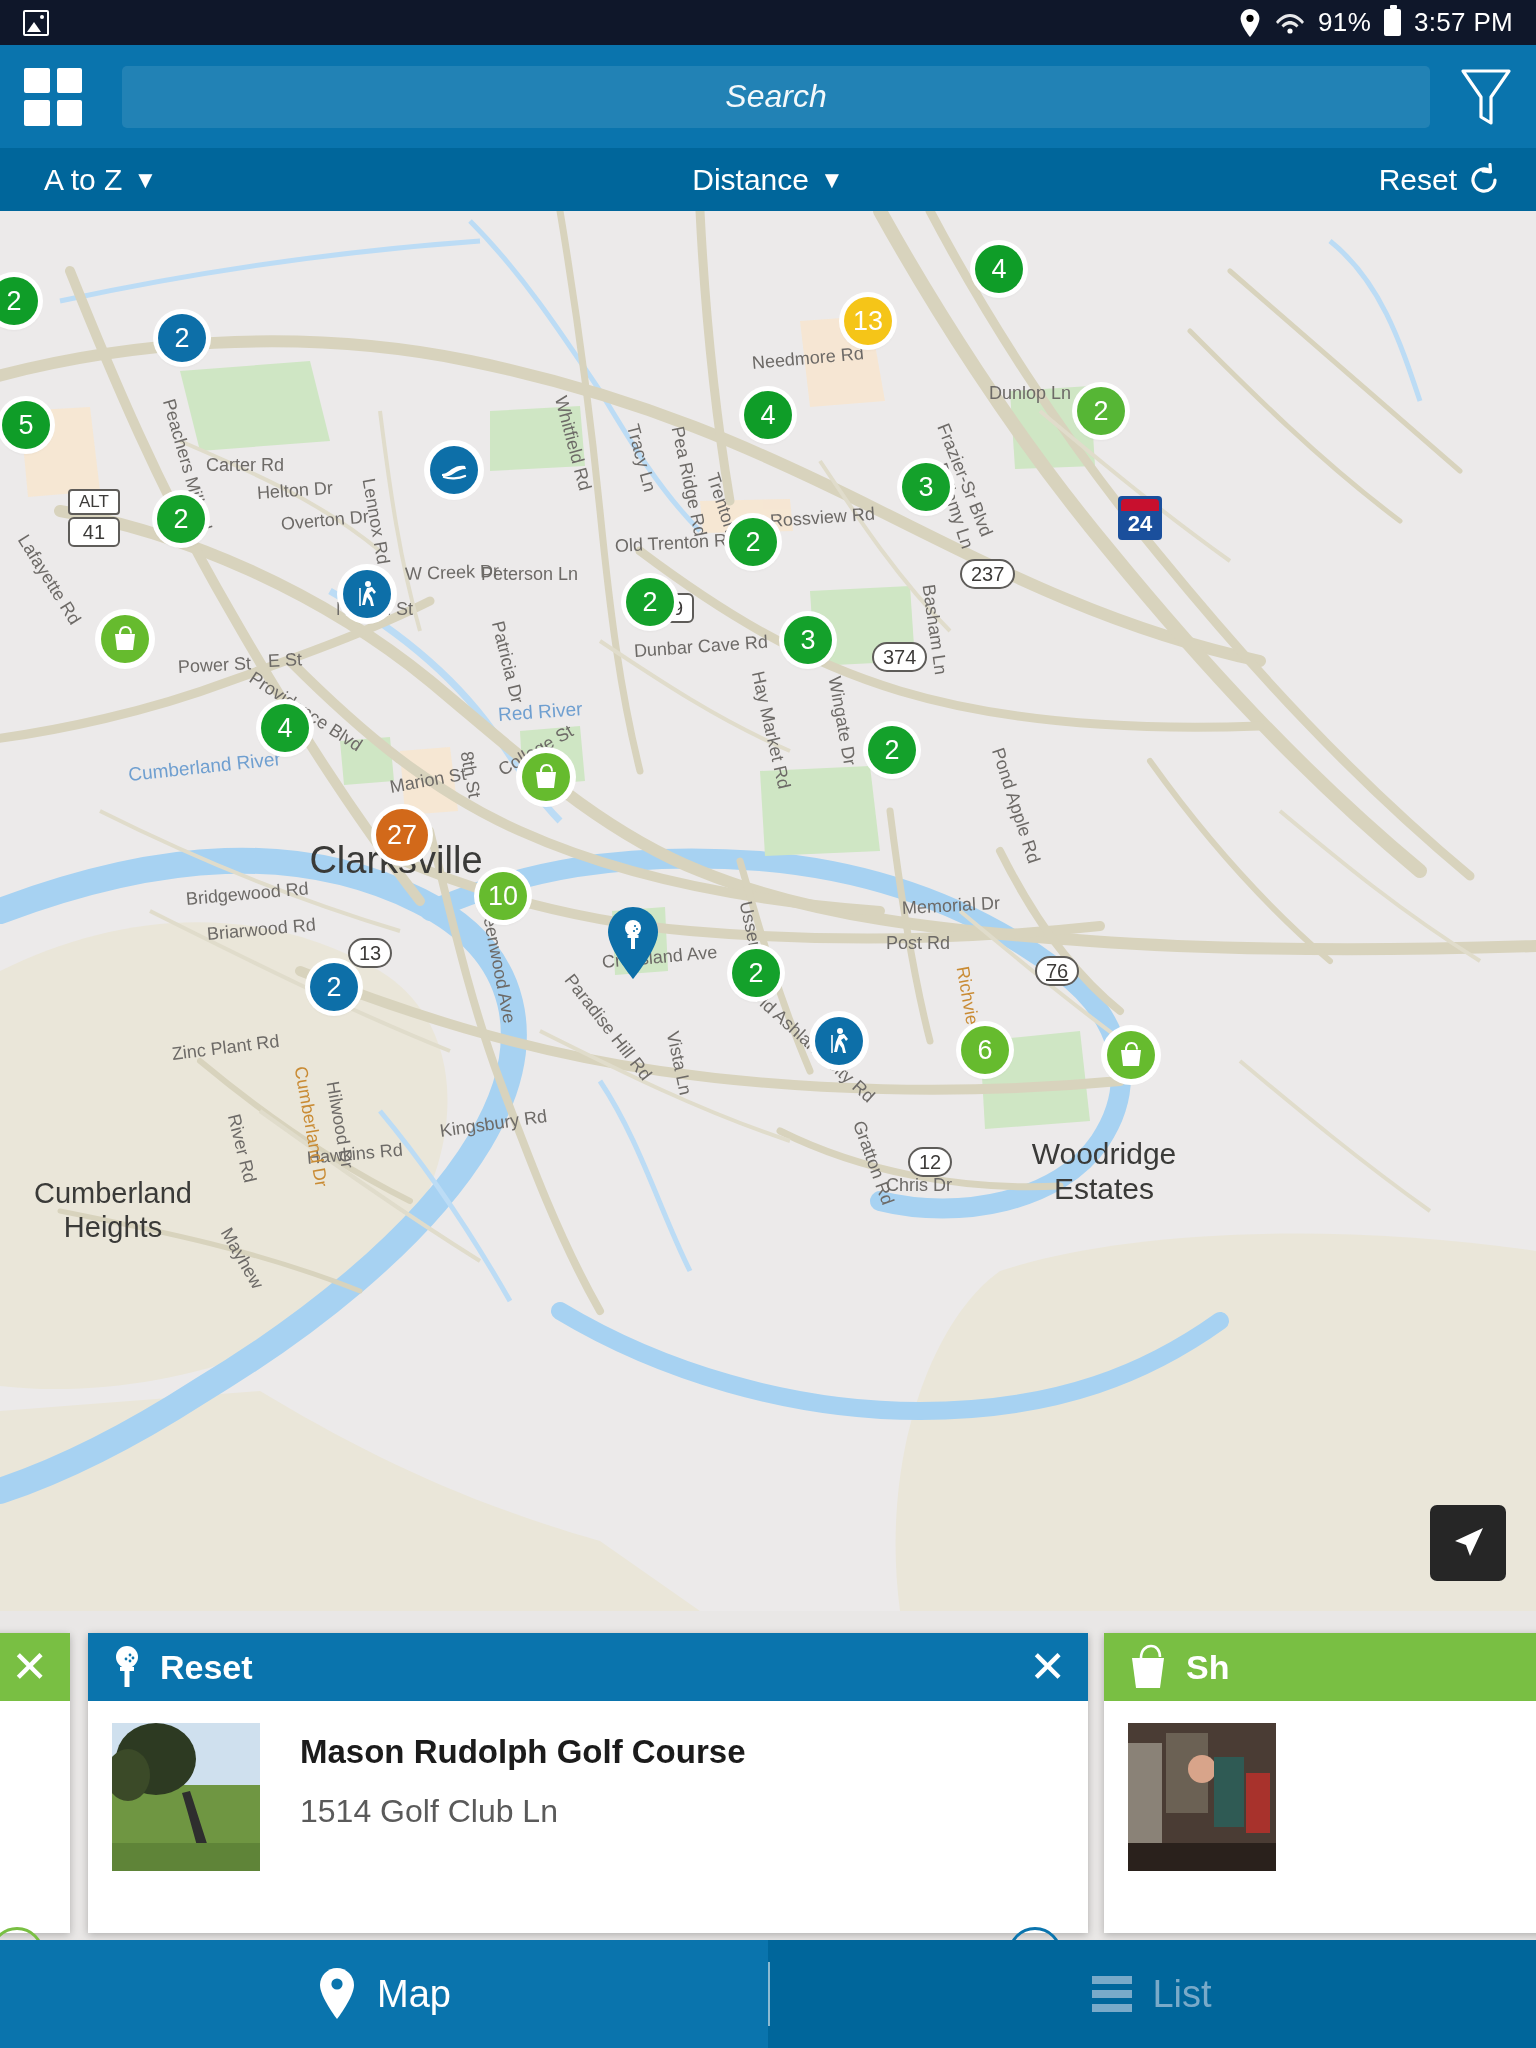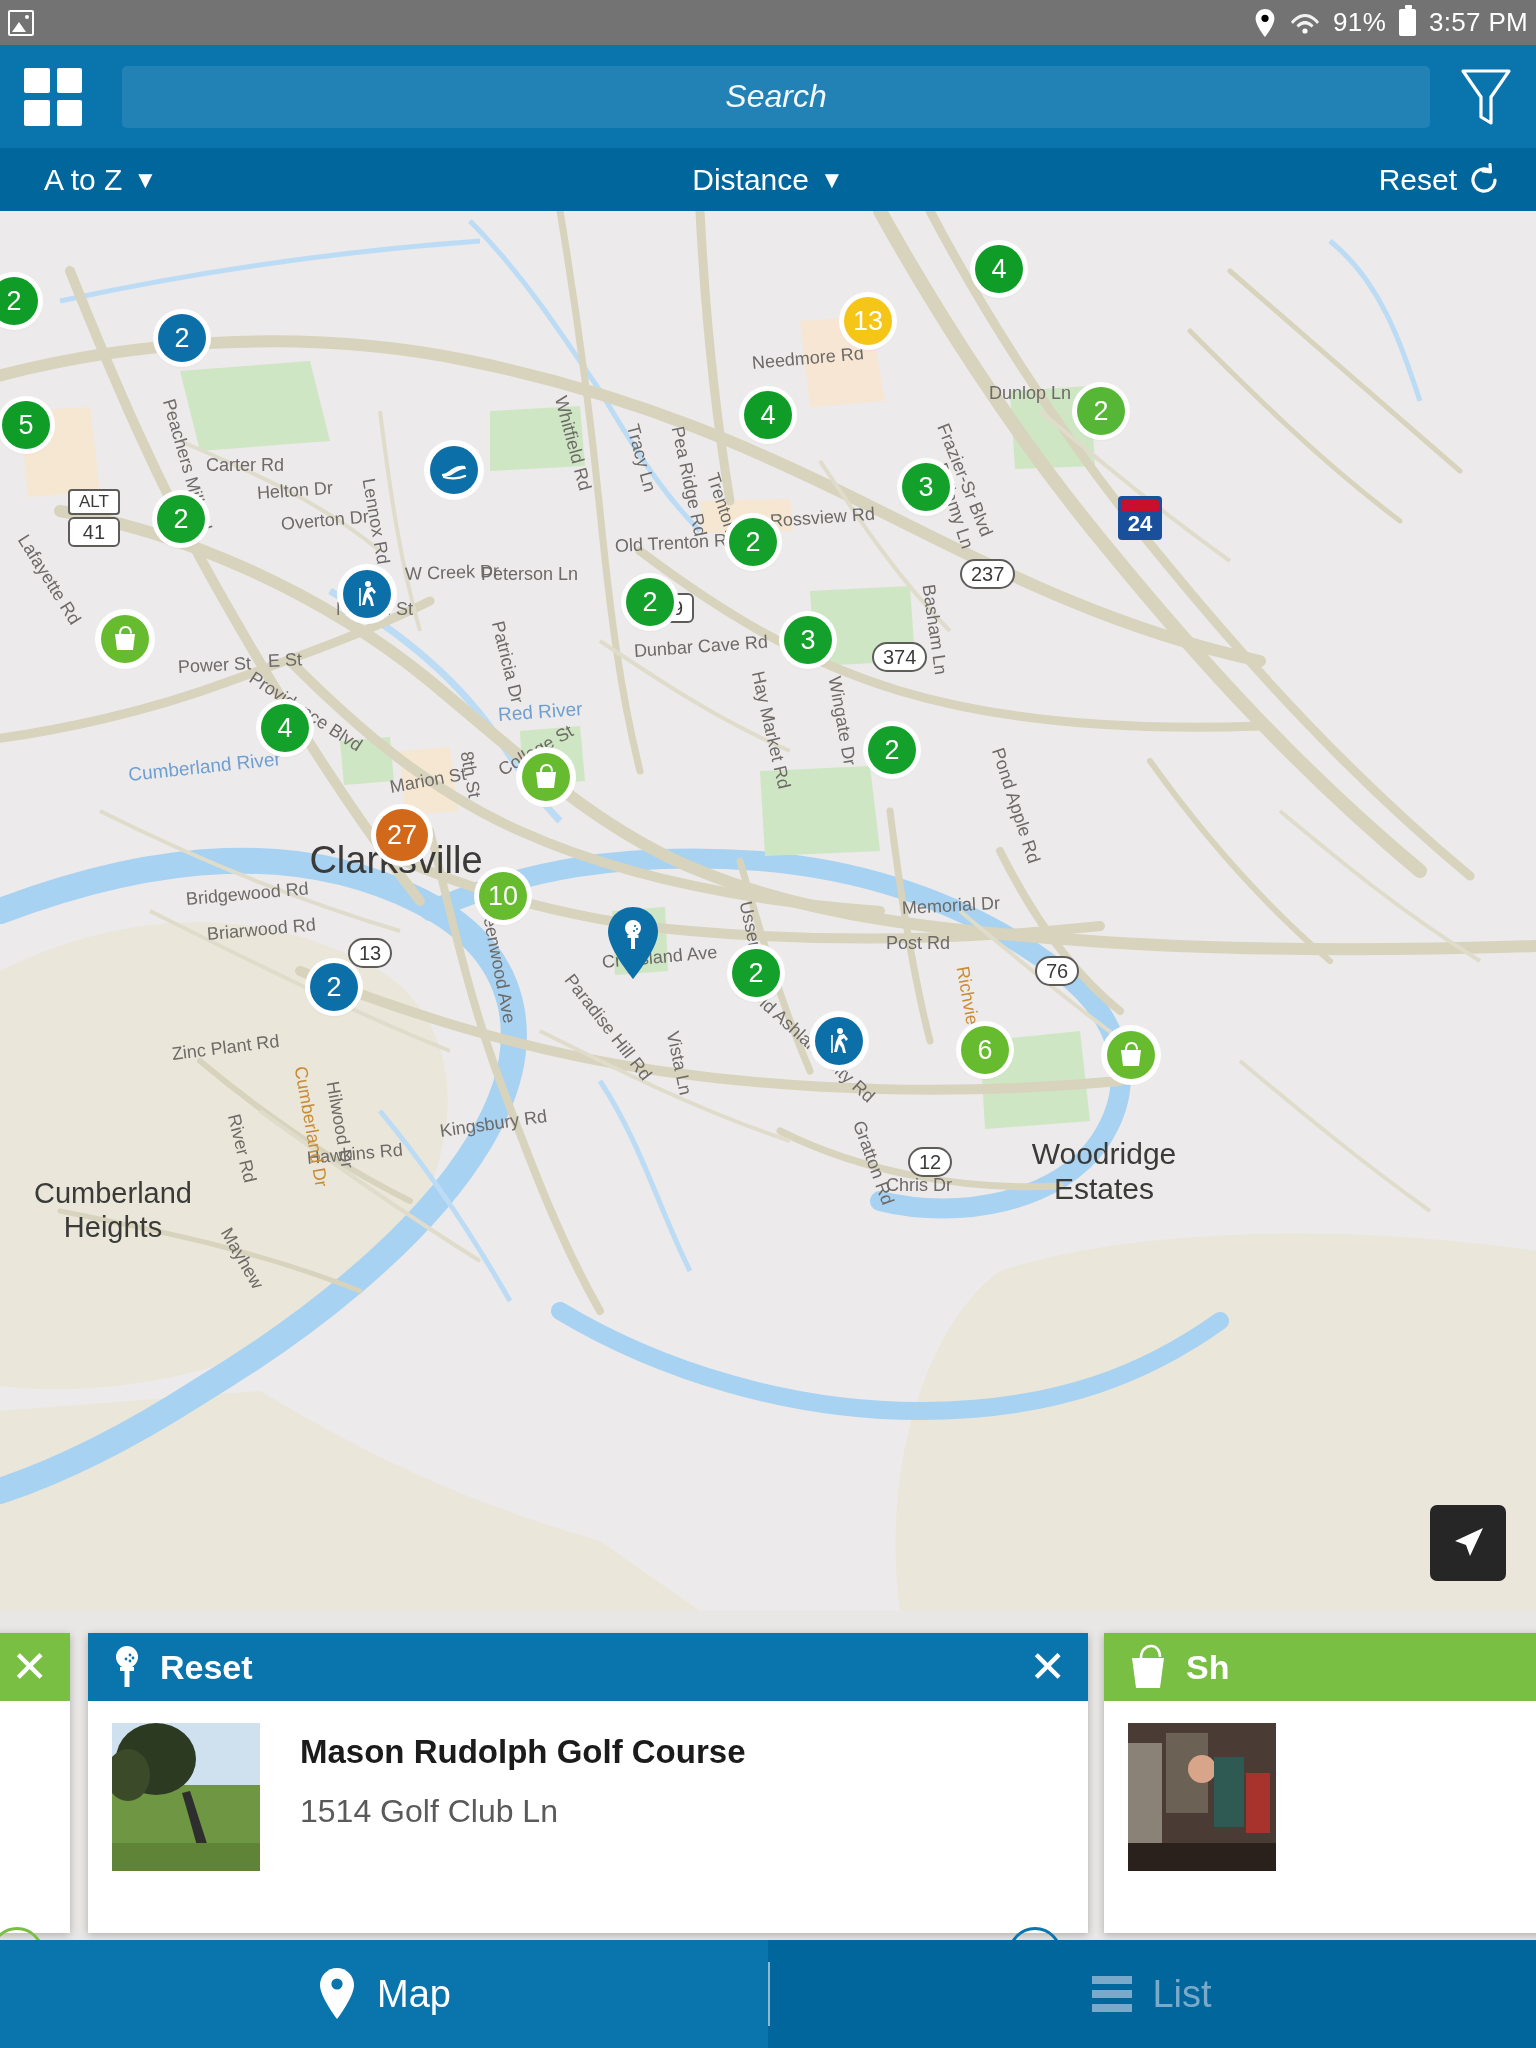--- a/index.html
+++ b/index.html
@@ -7,22 +7,22 @@
     width: 1536px; height: 2048px;
     background: #e9e7e6;
     font-family: "Liberation Sans", sans-serif;
     overflow: hidden;
   }
   #app { position: relative; width: 1536px; height: 2048px; overflow: hidden; }
 
   
   .statusbar {
     position: absolute; top: 0; left: 0; width: 1536px; height: 45px;
-    background: #737373; display: flex; align-items: center;
-    padding: 0 8px; color: #fff;
+    background: #0f172a; display: flex; align-items: center;
+    padding: 0 23px; color: #fff;
   }
   .sb-left { display: flex; align-items: center; gap: 10px; }
   .sb-right { margin-left: auto; display: flex; align-items: center; gap: 13px; }
   .sb-text { font-size: 26px; letter-spacing: .3px; font-family: "Liberation Sans", sans-serif; }
   .glyph-img { width: 26px; height: 26px; border: 2.5px solid #fff; border-radius: 2px; position: relative; overflow: hidden; }
   .glyph-img::after { content:""; position:absolute; left:2px; bottom:2px; width:0;height:0;
     border-left:7px solid transparent;border-right:7px solid transparent;border-bottom:10px solid #fff;}
   .glyph-img::before { content:""; position:absolute; right:3px; top:3px; width:4px;height:4px;background:#fff;border-radius:50%;}
   .glyph-battery { width: 17px; height: 27px; border: 2.5px solid #fff; border-radius:2px; background:#fff; position:relative;}
   .glyph-battery::before{content:"";position:absolute;top:-6px;left:4px;width:7px;height:4px;background:#fff;border-radius:1px;}
@@ -348,21 +348,21 @@
         <div style="position: absolute; left: 872px; top: 431px;">
           <div class="shield " style="position: relative;">374</div>
         </div>
         <div style="position: absolute; left: 650px; top: 382px;">
           <div class="shield us" style="position: relative;">79</div>
         </div>
         <div style="position: absolute; left: 348px; top: 727px;">
           <div class="shield " style="position: relative;">13</div>
         </div>
         <div style="position: absolute; left: 1035px; top: 745px;">
-          <div class="shield " style="position: relative;">76</div>
+          <div class="shield " style="position: relative; text-decoration: underline;">76</div>
         </div>
         <div style="position: absolute; left: 908px; top: 936px;">
           <div class="shield " style="position: relative;">12</div>
         </div>
         <div style="position: absolute; left: 1118px; top: 285px;">
           <div class="shield i24">
             <div class="top"></div>
             <div style="flex: 1 1 0%; display: flex; align-items: center; justify-content: center;">24</div>
           </div>
         </div>

